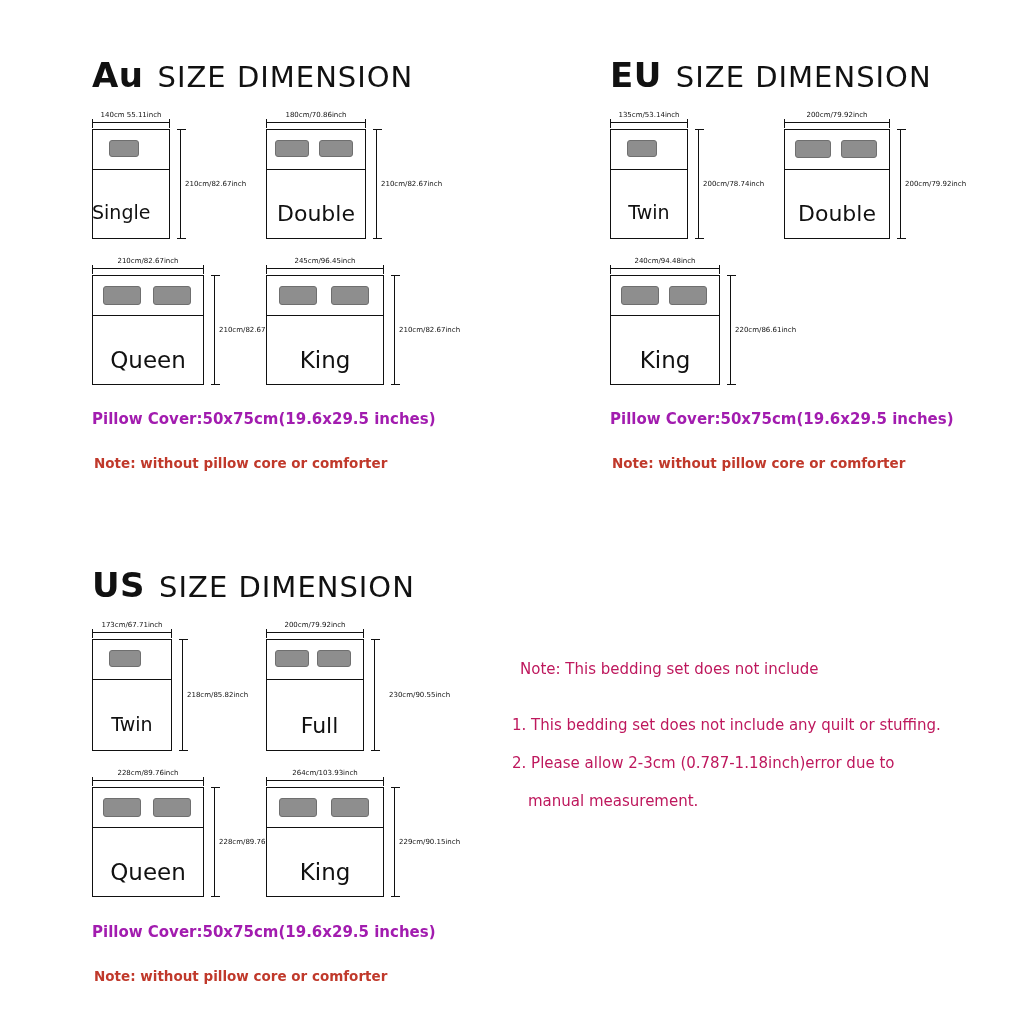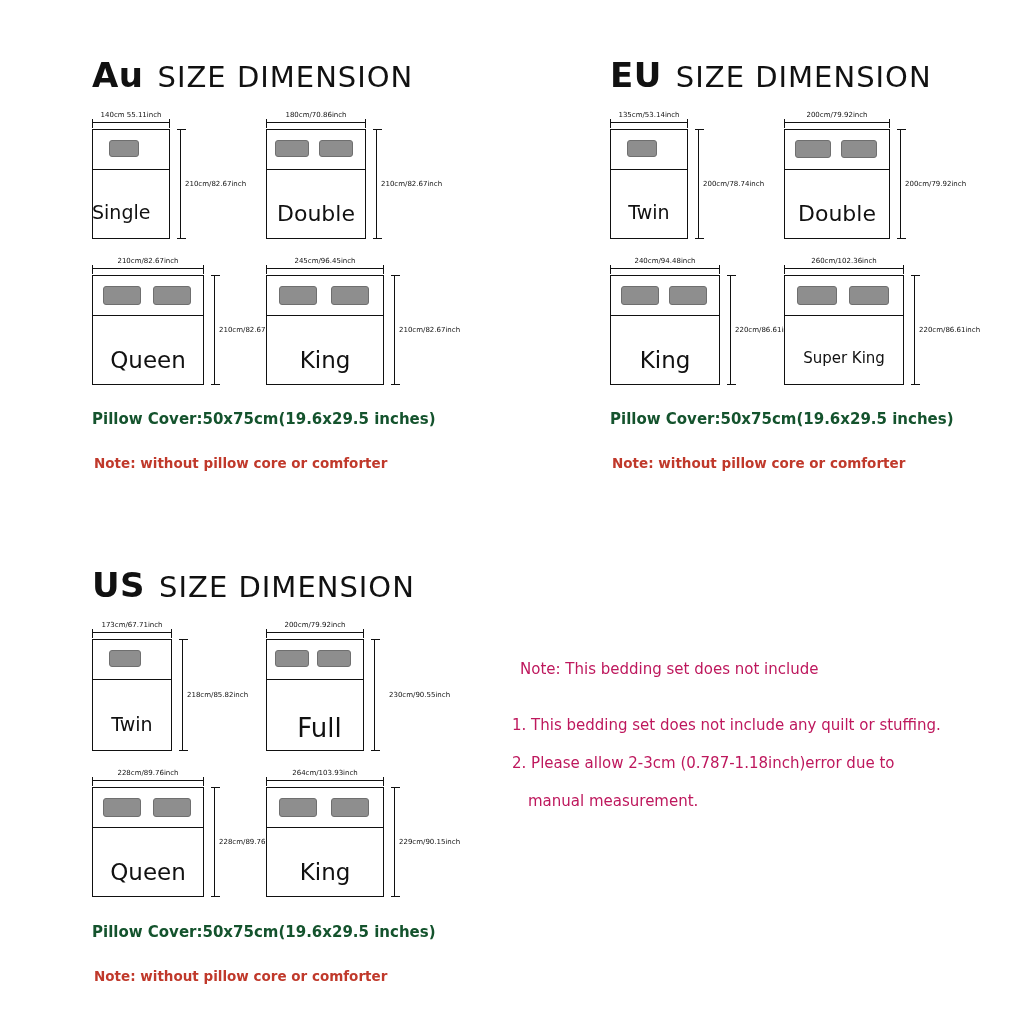--- a/index.html
+++ b/index.html
@@ -127,21 +127,21 @@
     position: absolute;
     font-size: 7px;
     color: #111;
     white-space: nowrap;
     letter-spacing: 0;
   }
 
   
   .pillow-note {
     position: absolute;
-    color: #14532d;
+    color: #a21caf;
     font-size: 15px;
     font-weight: 700;
     white-space: nowrap;
   }
   .plain-note {
     position: absolute;
     color: #c0392b;
     font-size: 13.5px;
     font-weight: 700;
     white-space: nowrap;
@@ -268,32 +268,20 @@
       <div class="bed-box" style="width:110px; height:110px; margin-top:6px;">
         <div class="bed-head" style="height:40px;"></div>
         <div class="pillow" style="left:10px; top:10px; width:38px; height:19px;"></div>
         <div class="pillow" style="left:58px; top:10px; width:38px; height:19px;"></div>
       </div>
       <div class="dim-right" style="left:120px; top:6px; height:110px;"></div>
       <div class="dim-label-right" style="left:125px; top:57px;">220cm/86.61inch</div>
       <div class="bed-name" style="top:78px; width:110px; font-size:23px;">King</div>
     </div>
 
-    <div class="bed" style="left:174px; top:146px;">
-      <div class="dim-label-top" style="left:0px; top:-12px; width:120px;">260cm/102.36inch</div>
-      <div class="dim-top" style="left:0px; top:-1px; width:120px;"></div>
-      <div class="bed-box" style="width:120px; height:110px; margin-top:6px;">
-        <div class="bed-head" style="height:40px;"></div>
-        <div class="pillow" style="left:12px; top:10px; width:40px; height:19px;"></div>
-        <div class="pillow" style="left:64px; top:10px; width:40px; height:19px;"></div>
-      </div>
-      <div class="dim-right" style="left:130px; top:6px; height:110px;"></div>
-      <div class="dim-label-right" style="left:135px; top:57px;">220cm/86.61inch</div>
-      <div class="bed-name small" style="top:80px; width:120px;">Super King</div>
-    </div>
   </div>
 
   <div class="pillow-note" style="left:0px; top:355px;">Pillow Cover:50x75cm(19.6x29.5 inches)</div>
   <div class="plain-note" style="left:2px; top:400px;">Note: without pillow core or comforter</div>
 </div>
 
 <div class="panel" style="left:92px; top:565px;">
 
   <div class="heading">
     <span class="region">US</span>
@@ -317,21 +305,21 @@
     <div class="bed" style="left:174px; top:0px;">
       <div class="dim-label-top" style="left:0px; top:-12px; width:98px;">200cm/79.92inch</div>
       <div class="dim-top" style="left:0px; top:-1px; width:98px;"></div>
       <div class="bed-box" style="width:98px; height:112px; margin-top:6px;">
         <div class="bed-head" style="height:40px;"></div>
         <div class="pillow" style="left:8px; top:10px; width:34px; height:17px;"></div>
         <div class="pillow" style="left:50px; top:10px; width:34px; height:17px;"></div>
       </div>
       <div class="dim-right" style="left:108px; top:6px; height:112px;"></div>
       <div class="dim-label-right" style="left:123px; top:58px;">230cm/90.55inch</div>
-      <div class="bed-name" style="top:80px; width:107px; font-size:26px;">Full</div>
+      <div class="bed-name" style="top:80px; width:107px; font-size:22px;">Full</div>
     </div>
 
     <div class="bed" style="left:0px; top:148px;">
       <div class="dim-label-top" style="left:0px; top:-12px; width:112px;">228cm/89.76inch</div>
       <div class="dim-top" style="left:0px; top:-1px; width:112px;"></div>
       <div class="bed-box" style="width:112px; height:110px; margin-top:6px;">
         <div class="bed-head" style="height:40px;"></div>
         <div class="pillow" style="left:10px; top:10px; width:38px; height:19px;"></div>
         <div class="pillow" style="left:60px; top:10px; width:38px; height:19px;"></div>
       </div>

